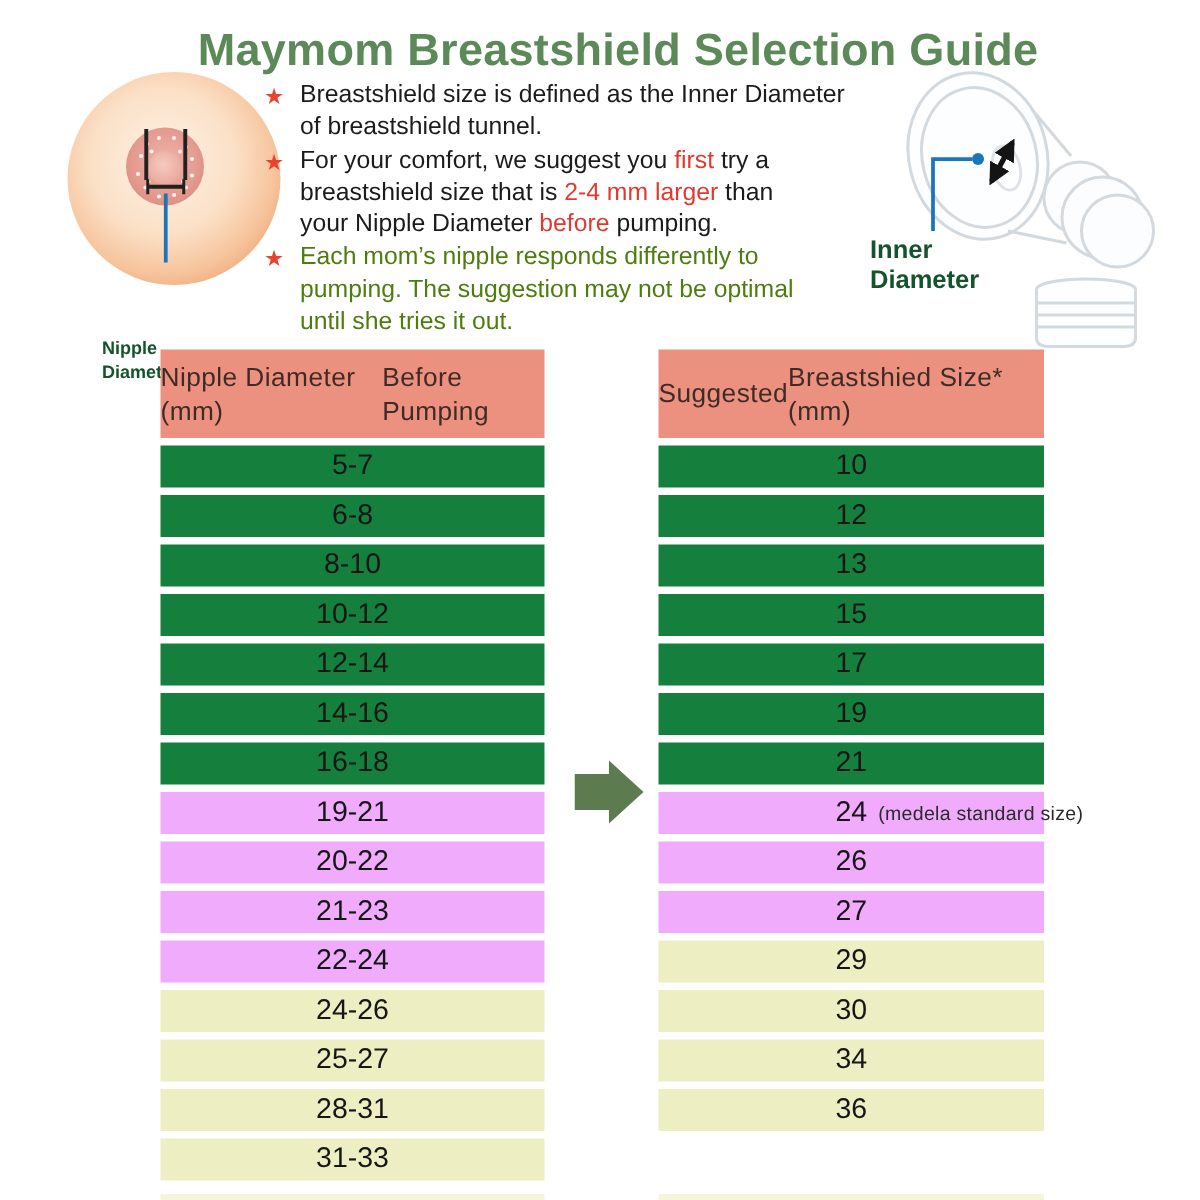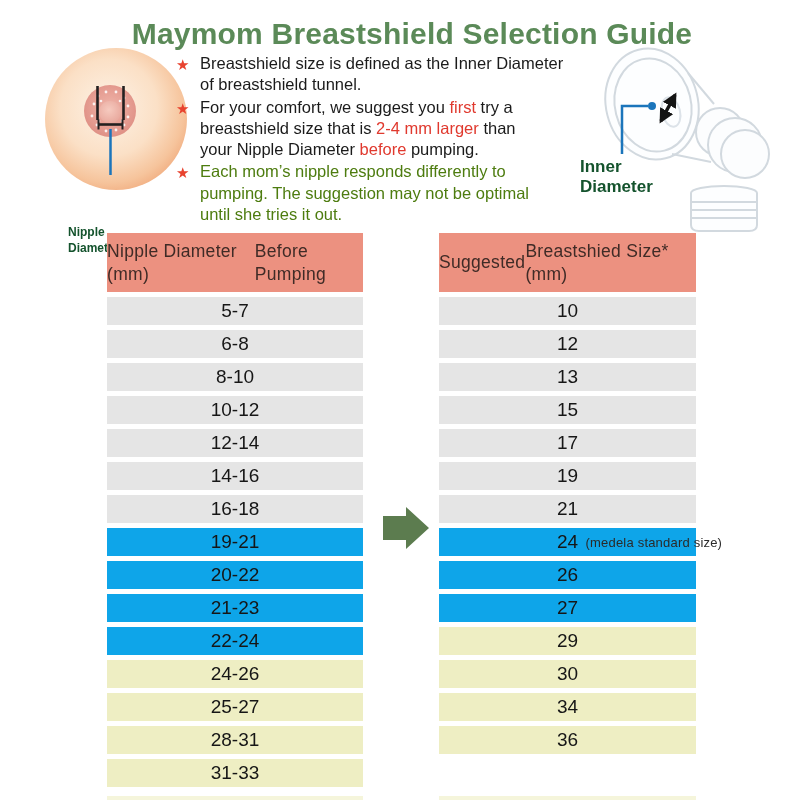--- a/index.html
+++ b/index.html
@@ -30,22 +30,22 @@
   
   .col { position:absolute; top:233px; }
   .col-left  { left:107px; width:256px; }
   .col-right { left:439px; width:257px; }
   .thead { height:59px; background:#ec9180; color:#3f2b26;
            display:flex; flex-direction:row; align-items:center; justify-content:center;
            font-size:17.5px; line-height:23px; letter-spacing:0.3px; margin-bottom:5px; }
   .cell { height:28px; margin-bottom:5px; position:relative;
           display:flex; align-items:center; justify-content:center;
           font-size:19px; color:#161616; }
-  .band-pink   { background:#e5e5e5; }
-  .band-blue   { background:#0ea5e9; }
+  .band-pink   { background:#15803d; }
+  .band-blue   { background:#f0abfc; }
   .band-yellow { background:#eeeec3; }
   .note { position:absolute; left:calc(50% + 18px); top:50%; transform:translateY(-50%);
           font-size:13px; letter-spacing:0.2px; white-space:nowrap; color:#2a2a2a; }
 
   .arrow-wrap { position:absolute; left:383px; top:506px; width:47px; height:44px; }
 
   .sliver { position:absolute; top:796px; height:4px; background:#eeeec3; opacity:0.6; }
   .sliver-left  { left:107px; width:256px; }
   .sliver-right { left:439px; width:257px; }
 </style>

